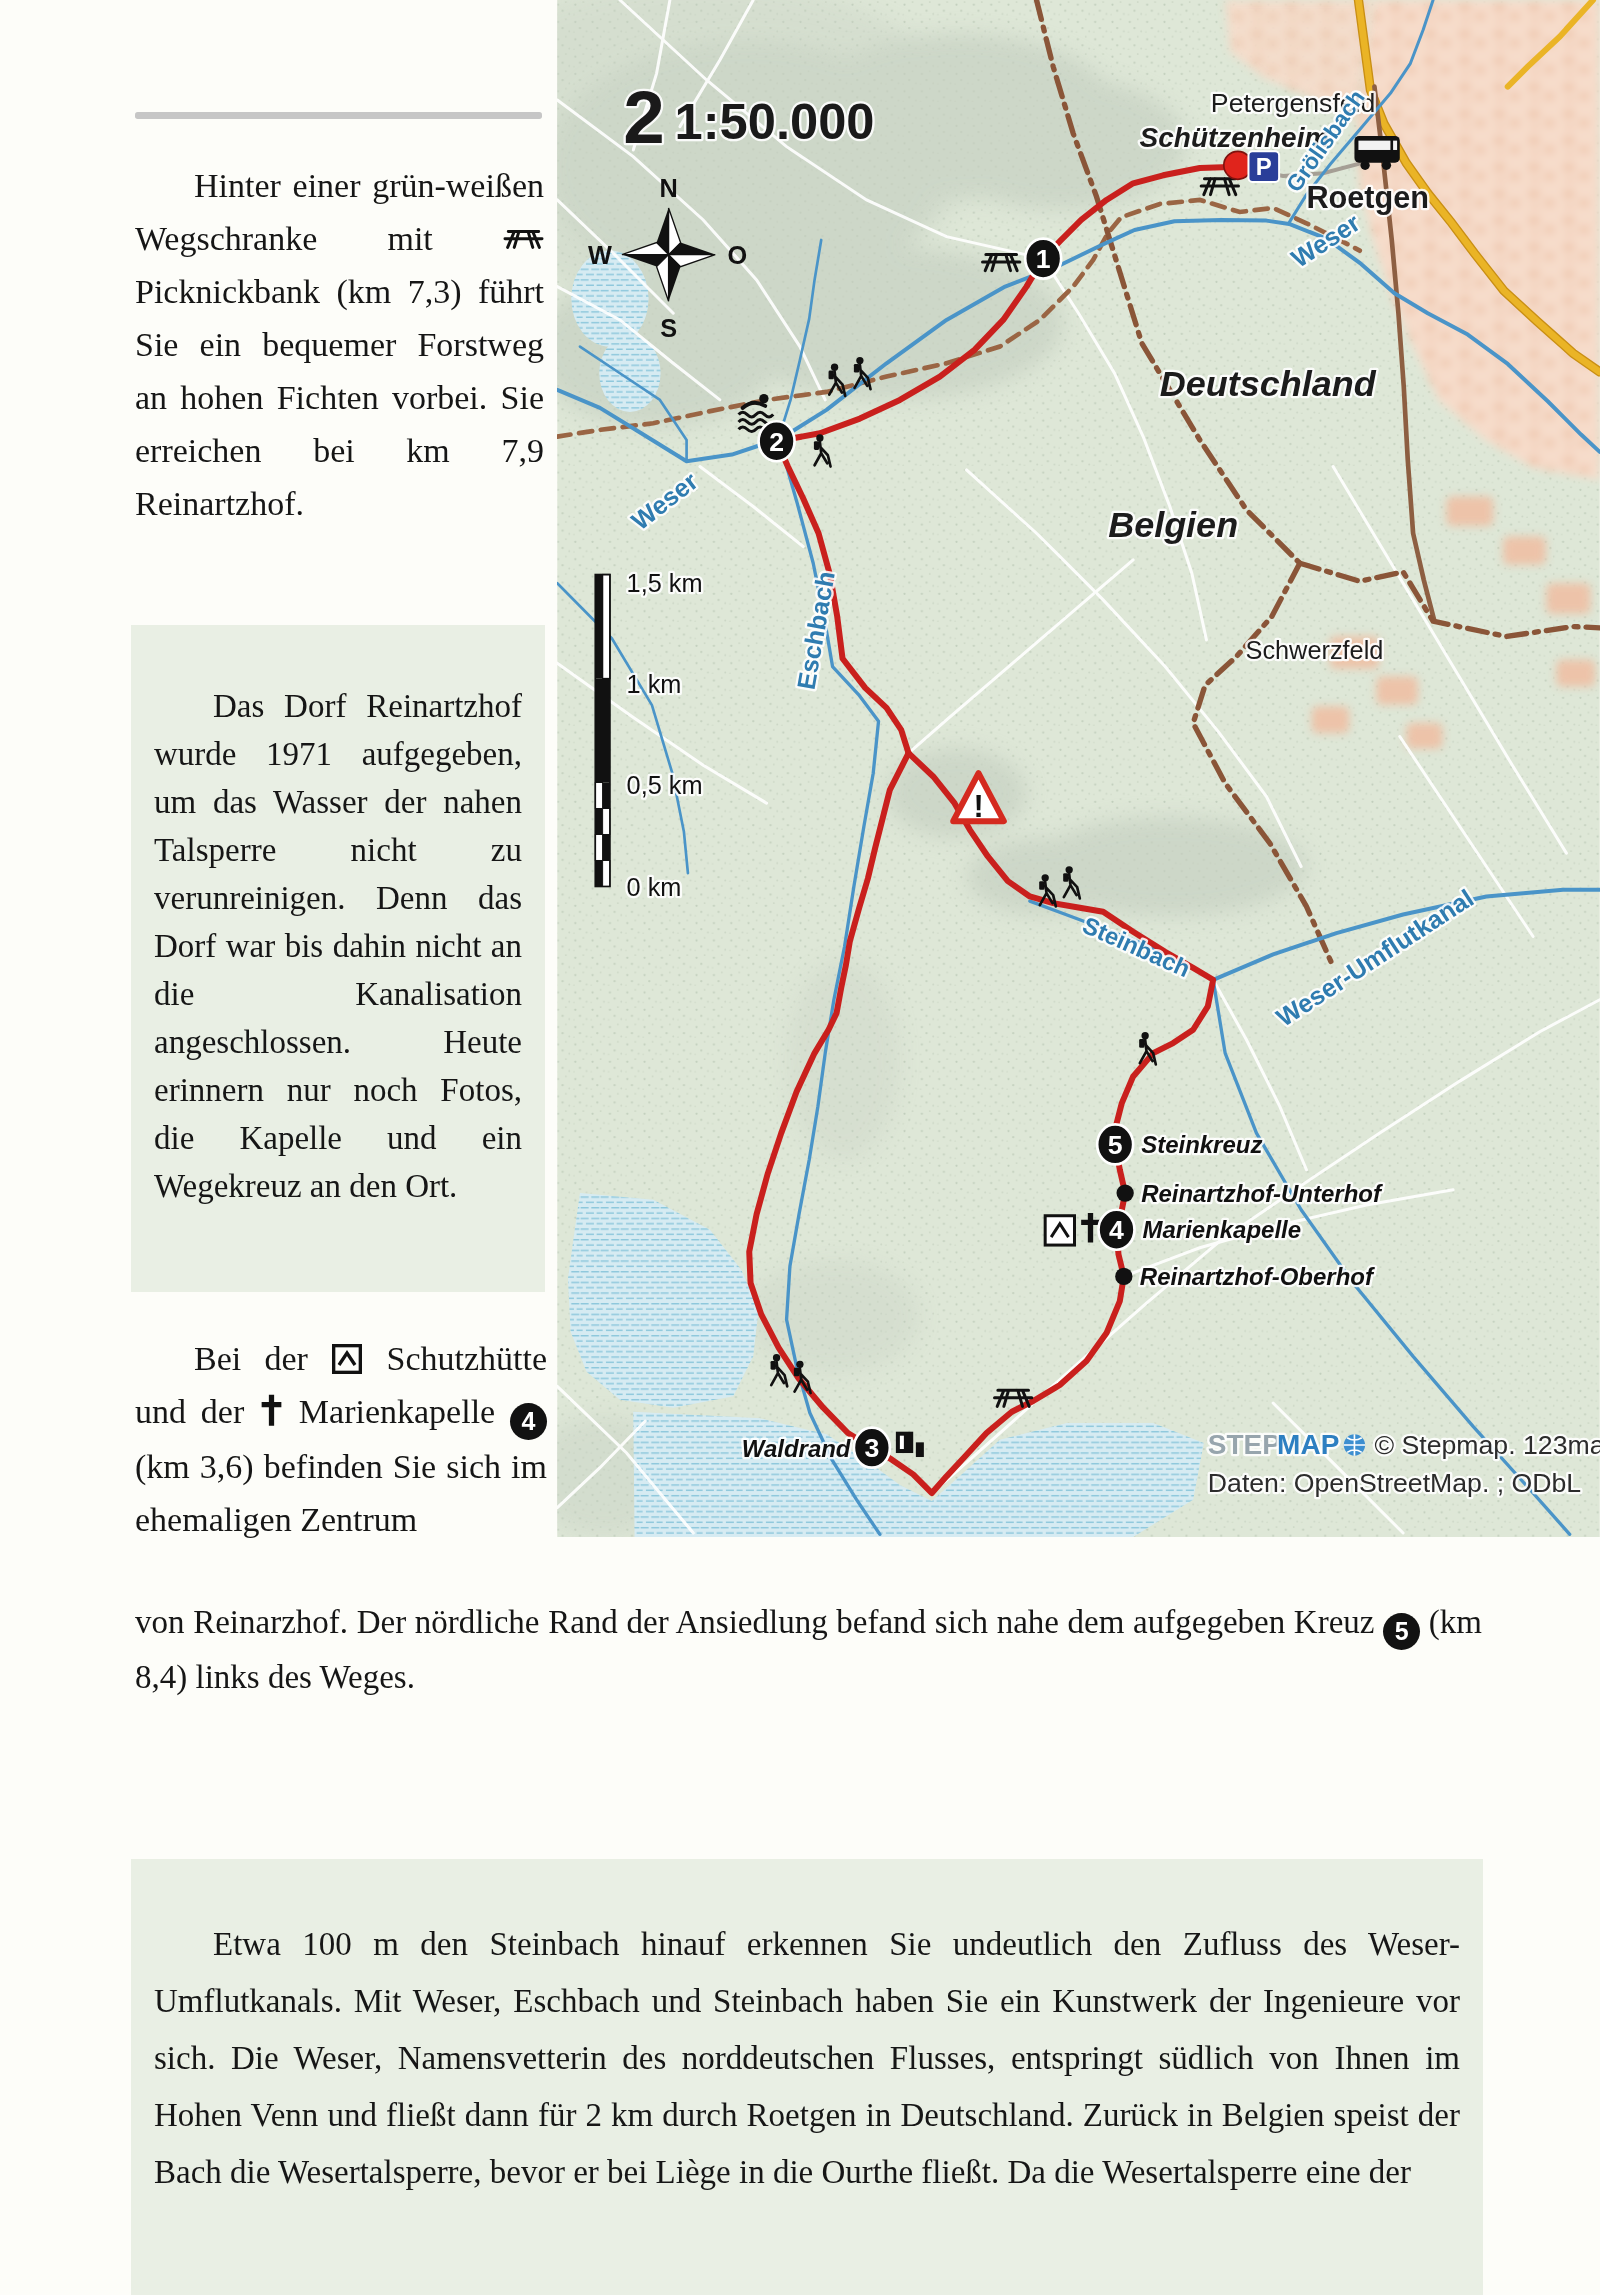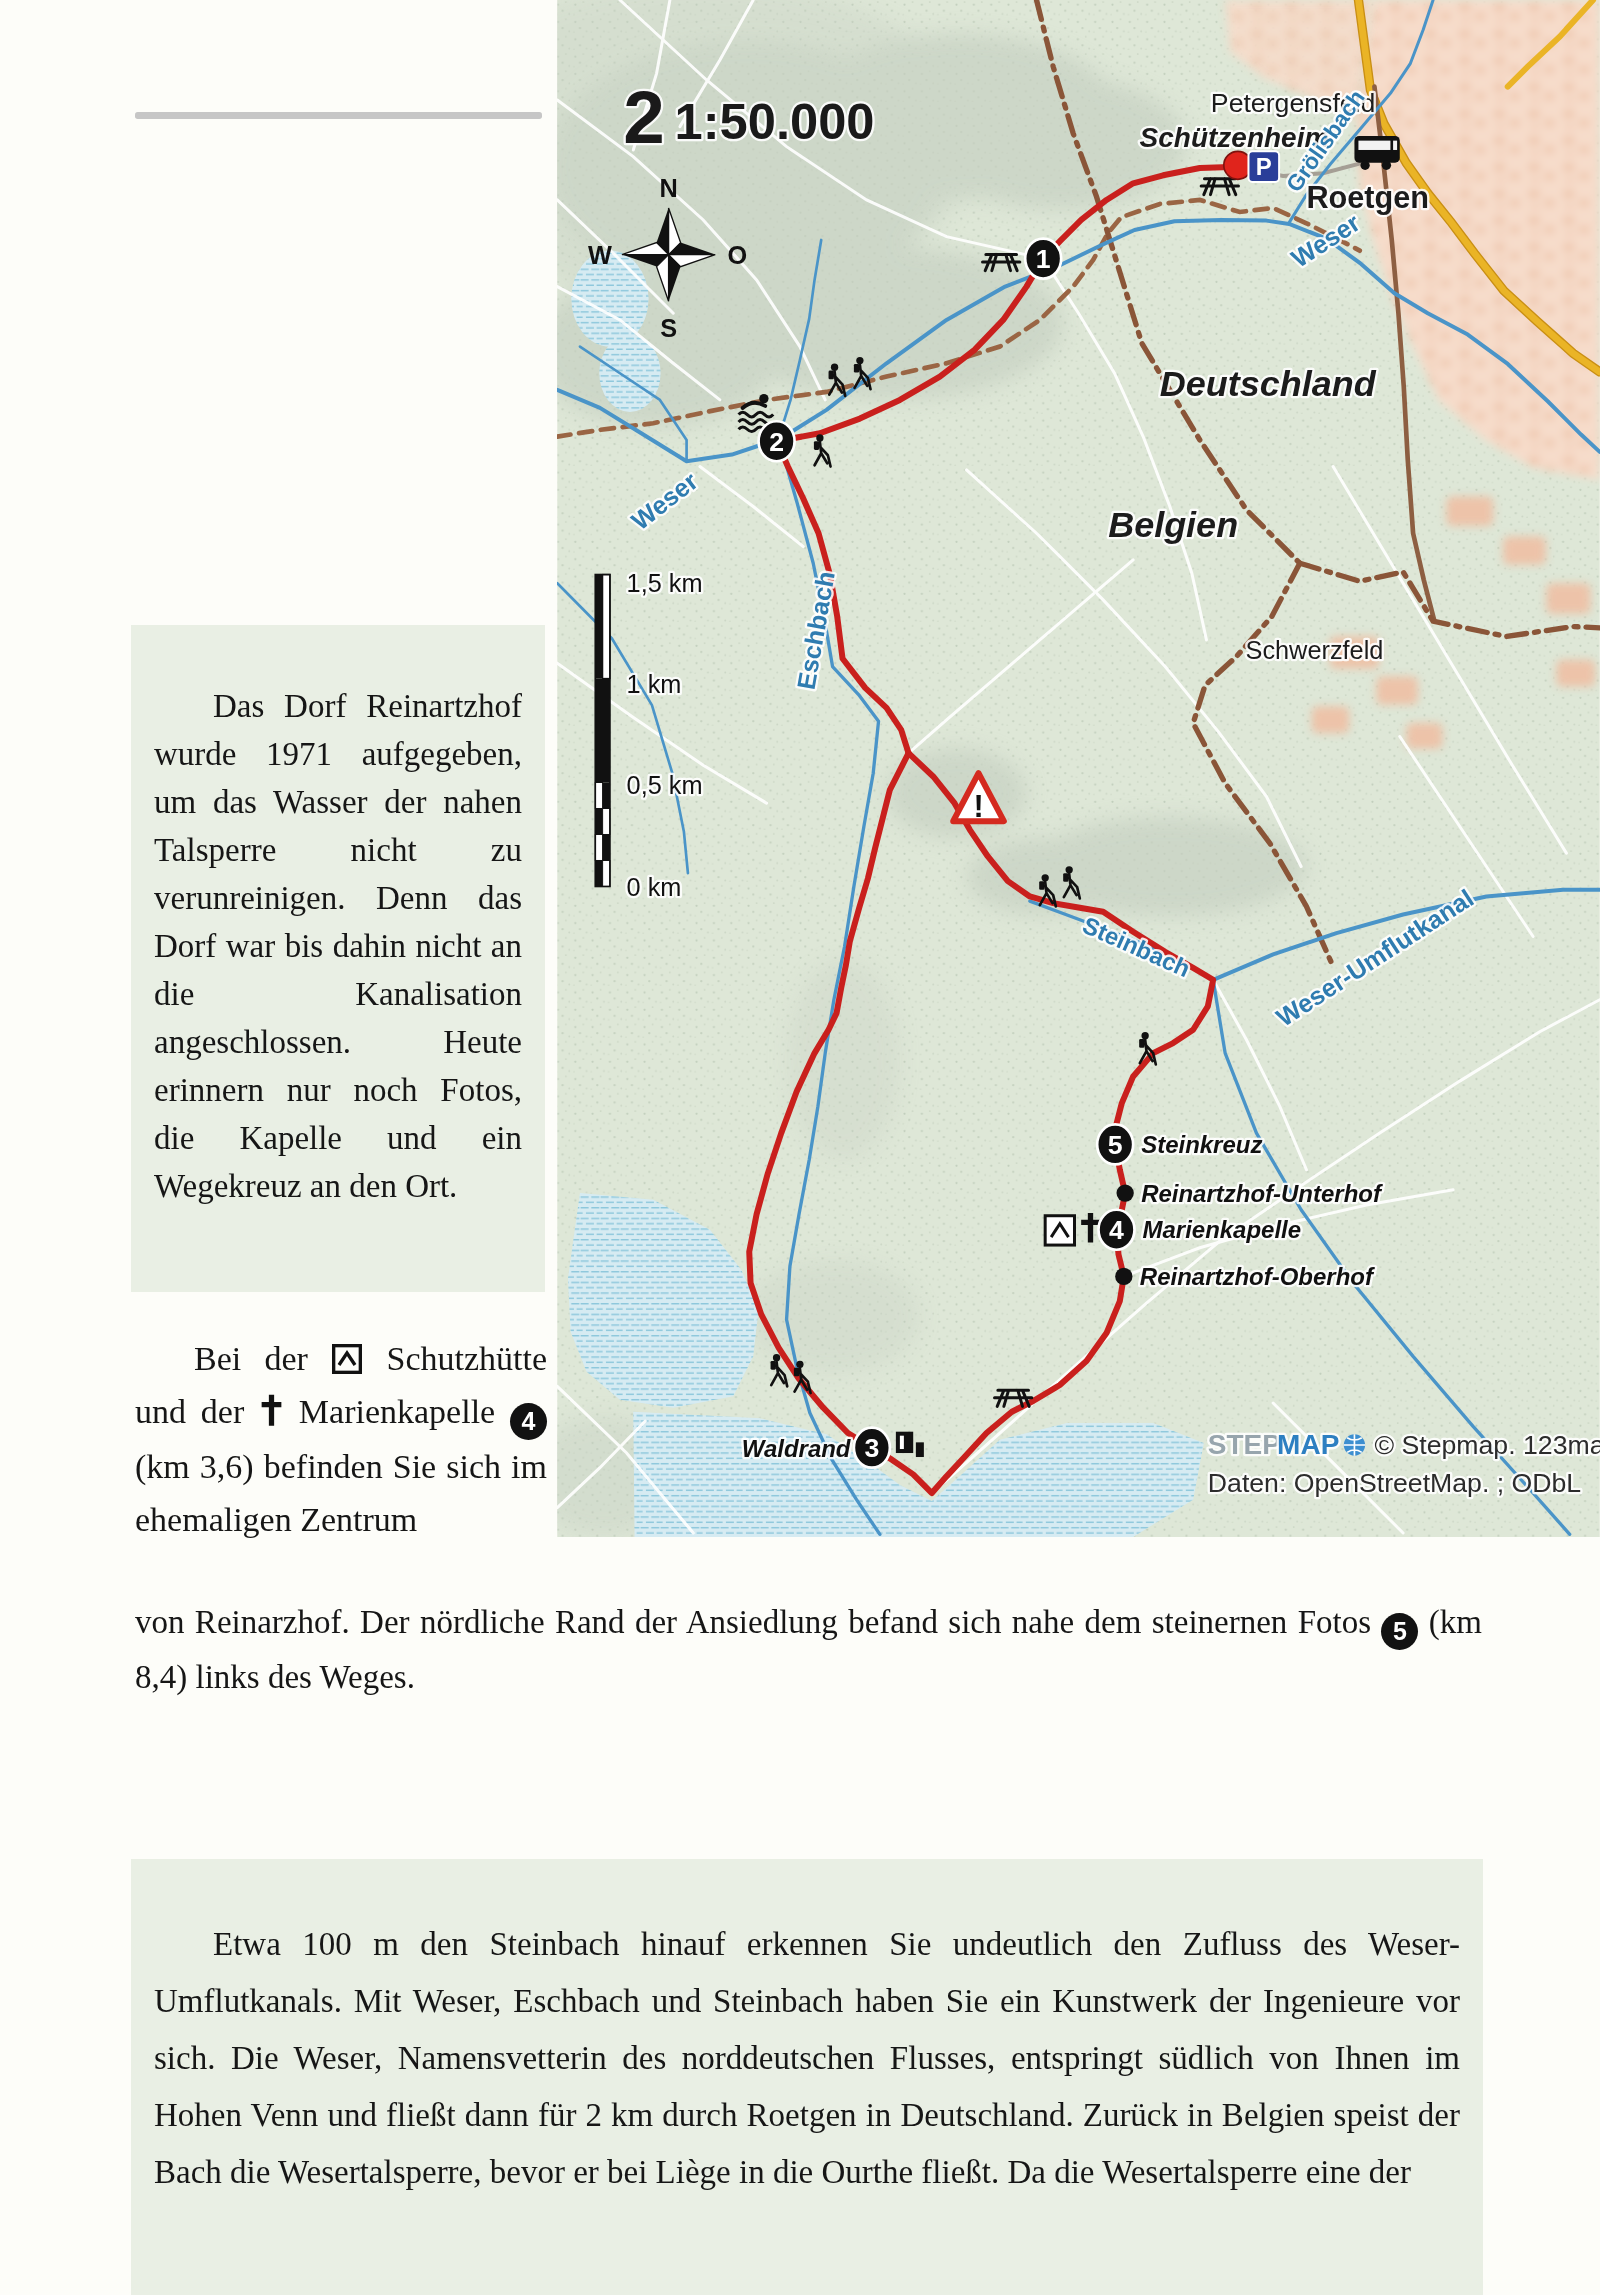--- a/index.html
+++ b/index.html
@@ -297,20 +297,27 @@
         <path d="M-16,0 H16 M0,-16 V16 M-11,-11 Q0,-4 11,-11 M-11,11 Q0,4 11,11" stroke="#fff" stroke-width="2.5" fill="none"></path>
       </g>
       <text class="halo" x="2062" y="2182" font-size="40" fill="#2c2c2c">© Stepmap. 123map</text>
       <text class="halo" x="1812" y="2238" font-size="40" fill="#2c2c2c">Daten: OpenStreetMap. ; ODbL</text>
     </g>
   </svg>
   </div>
 
   <div class="rule"></div>
 
+  <div class="col-para" style="top:159px;">
+    <p><span class="indent-wrap"><span style="display:inline-block;width:59px;"></span><span>Hinter einer grün-weißen Wegschranke mit</span>
+    <svg class="inline-ic" width="41" height="31" viewBox="-31 -18 62 40">
+            <path d="M-23,-10 H23 M-14,-10 L-24,14 M14,-10 L24,14 M-28,1 H28 M-7,-10 L-14,14 M7,-10 L14,14" stroke="#111" stroke-width="4.5" stroke-linecap="round" fill="none"></path>
+          </svg>
+    <span>Picknickbank (km 7,3) führt Sie ein bequemer Forstweg an hohen Fichten vorbei. Sie erreichen bei km 7,9 Reinartzhof.</span></span></p>
+  </div>
 
   <div class="greenbox" style="left:131px;top:625px;width:414px;height:667px;">
     <div class="inner">
         <p class="indent">Das Dorf Reinartzhof wurde 1971 aufgegeben, um das Wasser der nahen Talsperre nicht zu verunreinigen. Denn das Dorf war bis dahin nicht an die Kanalisation angeschlossen. Heute erinnern nur noch Fotos, die Kapelle und ein Wegekreuz an den Ort.</p>
       </div>
   </div>
 
   <div class="col-para" style="top:1332px;width:412px;">
     <p><span style="display:inline-block;width:59px;"></span><span>Bei der</span>
     <svg class="inline-ic" width="32" height="32" viewBox="-24 -24 48 48">
@@ -320,21 +327,21 @@
     <span>Schutzhütte und der</span>
     <svg class="inline-ic" width="25" height="35" viewBox="-19 -26 38 52">
           <path d="M-4,-24 h8 v11 h11 v8 h-11 v28 h-8 v-28 h-11 v-8 h11 Z" fill="#111"></path>
         </svg>
     <span>Marienkapelle</span>
     <span class="badge">4</span>
     <span>(km 3,6) befinden Sie sich im ehemaligen Zentrum</span></p>
   </div>
 
   <div class="wide-para" style="top:1595px;">
-    <p><span>von Reinarzhof. Der nördliche Rand der Ansiedlung befand sich nahe dem steinernen Fotos</span>
+    <p><span>von Reinarzhof. Der nördliche Rand der Ansiedlung befand sich nahe dem aufgegeben Kreuz</span>
     <span class="badge">5</span>
     <span>(km 8,4) links des Weges.</span></p>
   </div>
 
   <div class="greenbox" style="left:131px;top:1859px;width:1352px;height:483px;">
     <div class="inner" style="font-size:33px;line-height:57px;">
       <p class="indent">Etwa 100 m den Steinbach hinauf erkennen Sie undeutlich den Zufluss des Weser-Umflutkanals. Mit Weser, Eschbach und Steinbach haben Sie ein Kunstwerk der Ingenieure vor sich. Die Weser, Namensvetterin des norddeutschen Flusses, entspringt südlich von Ihnen im Hohen Venn und fließt dann für 2 km durch Roetgen in Deutschland. Zurück in Belgien speist der Bach die Wesertalsperre, bevor er bei Liège in die Ourthe fließt. Da die Wesertalsperre eine der</p>
     </div>
   </div>
 

